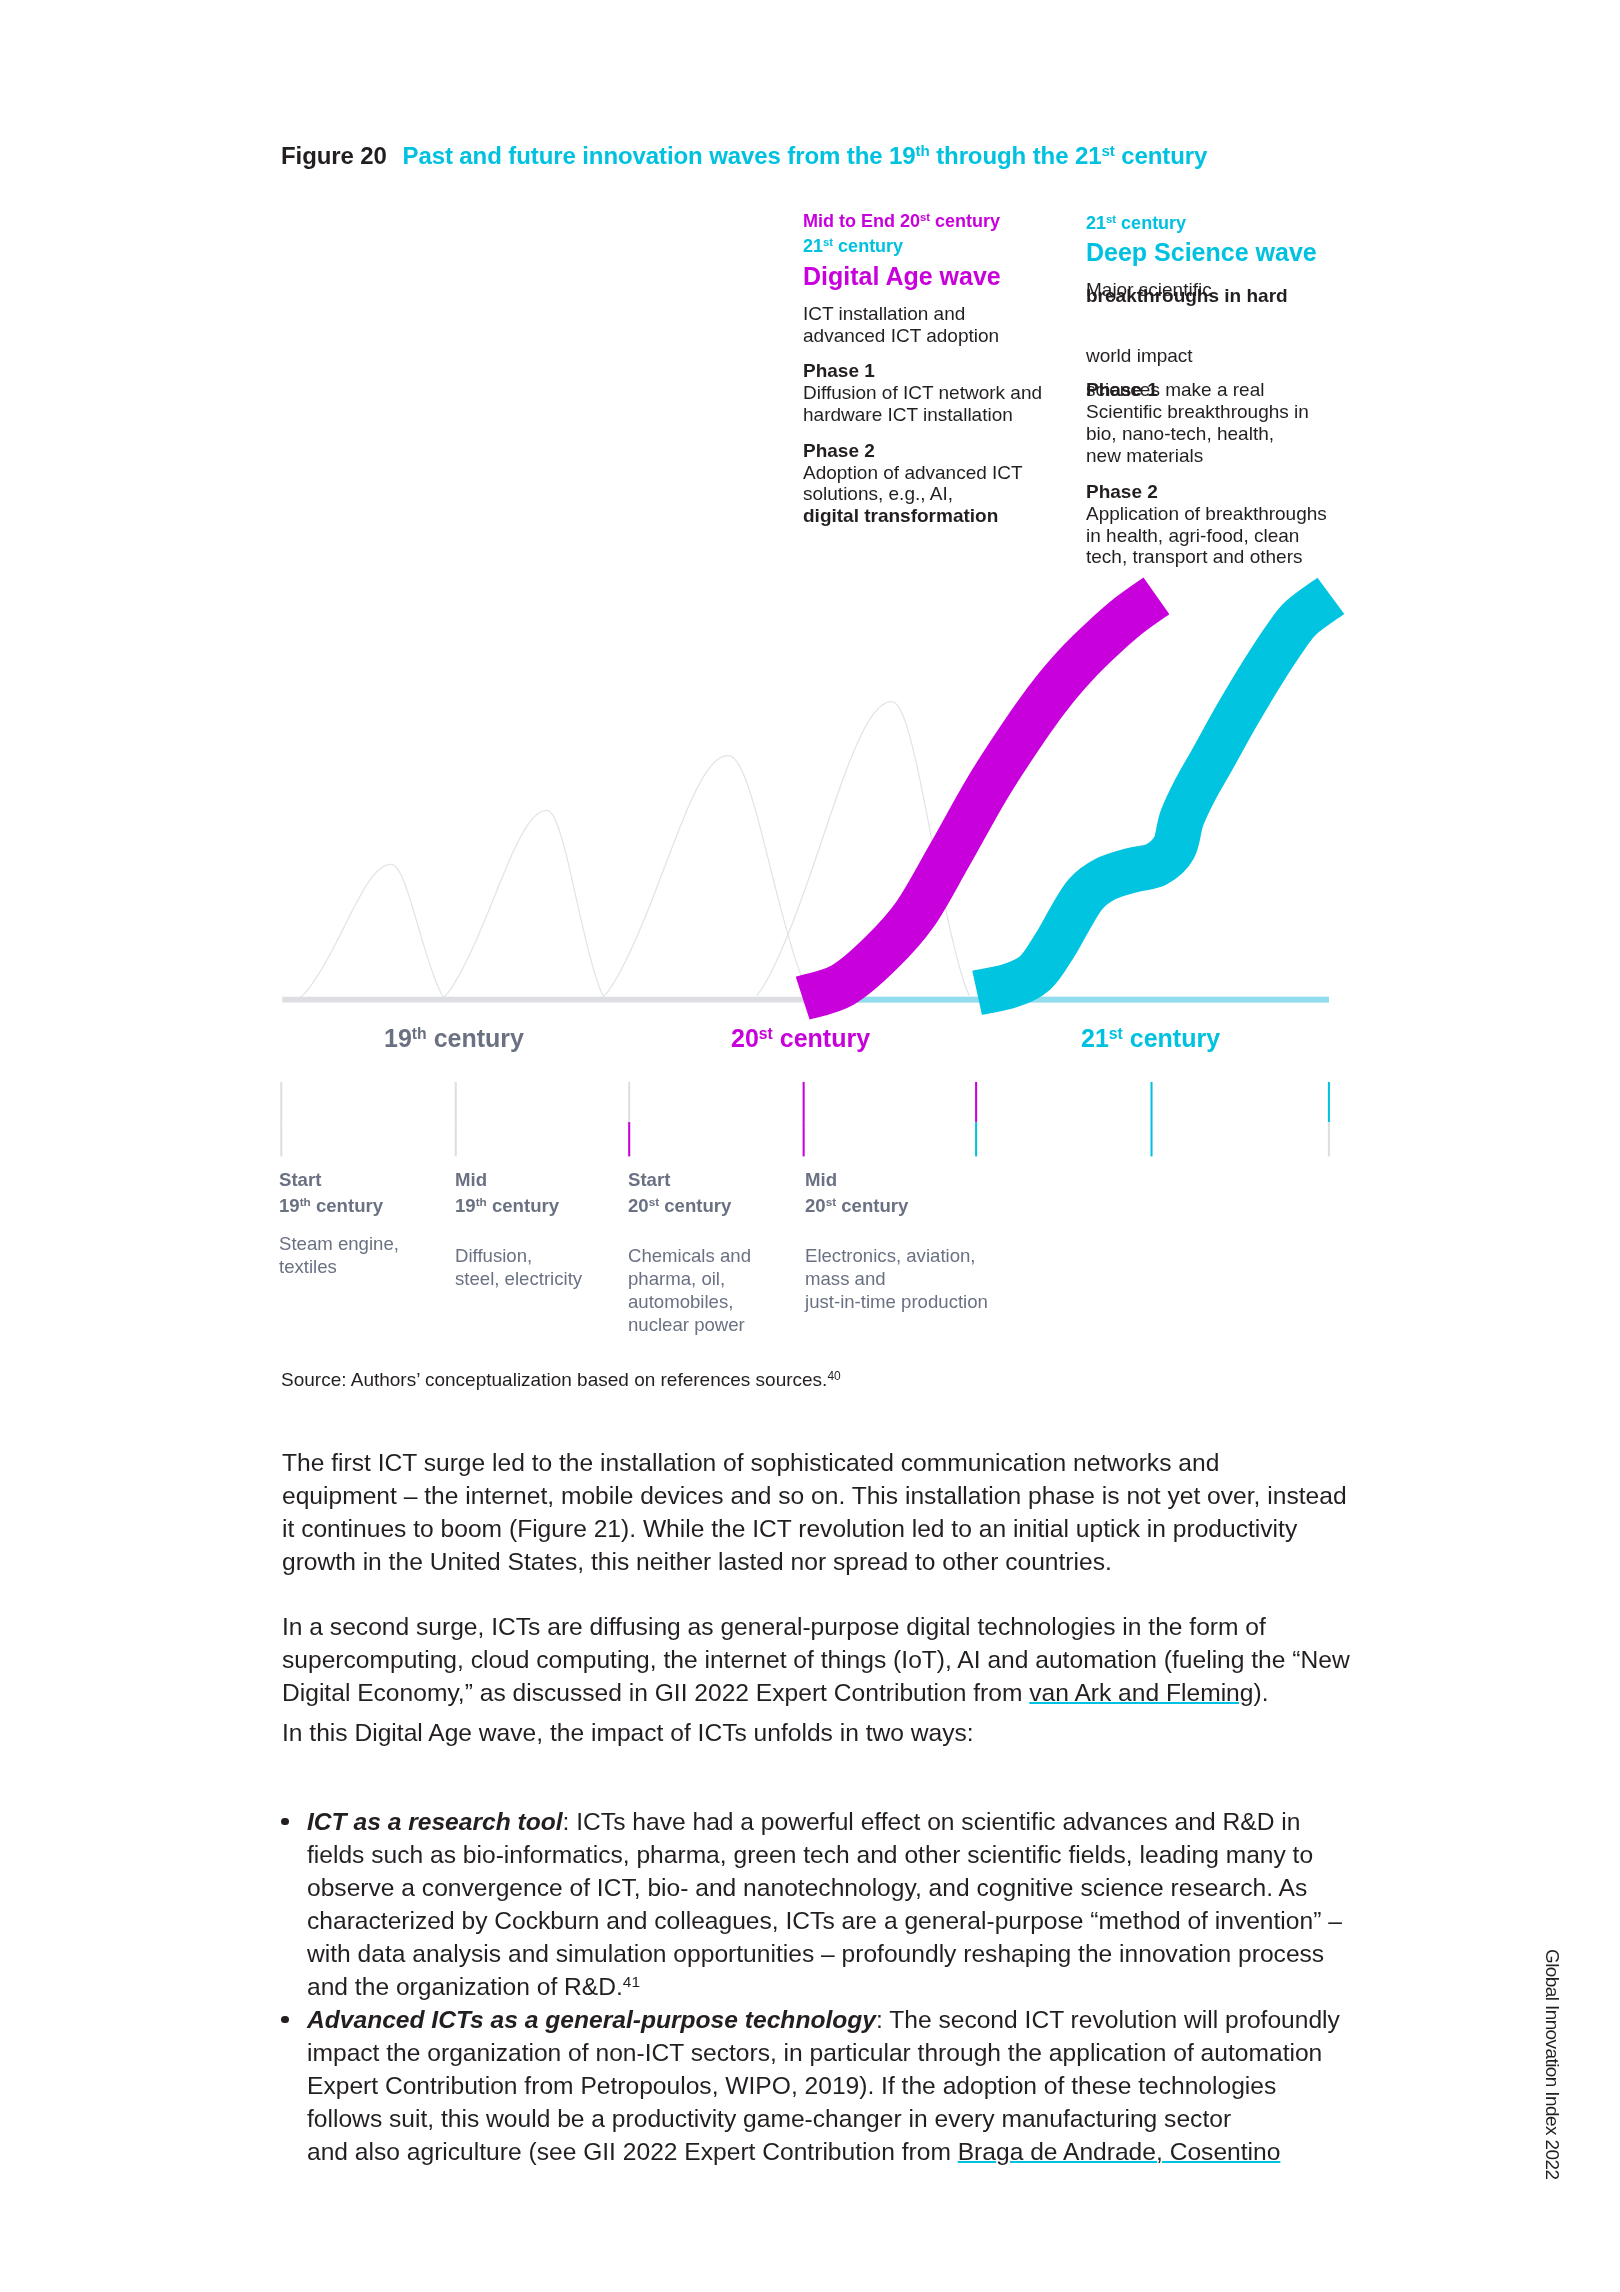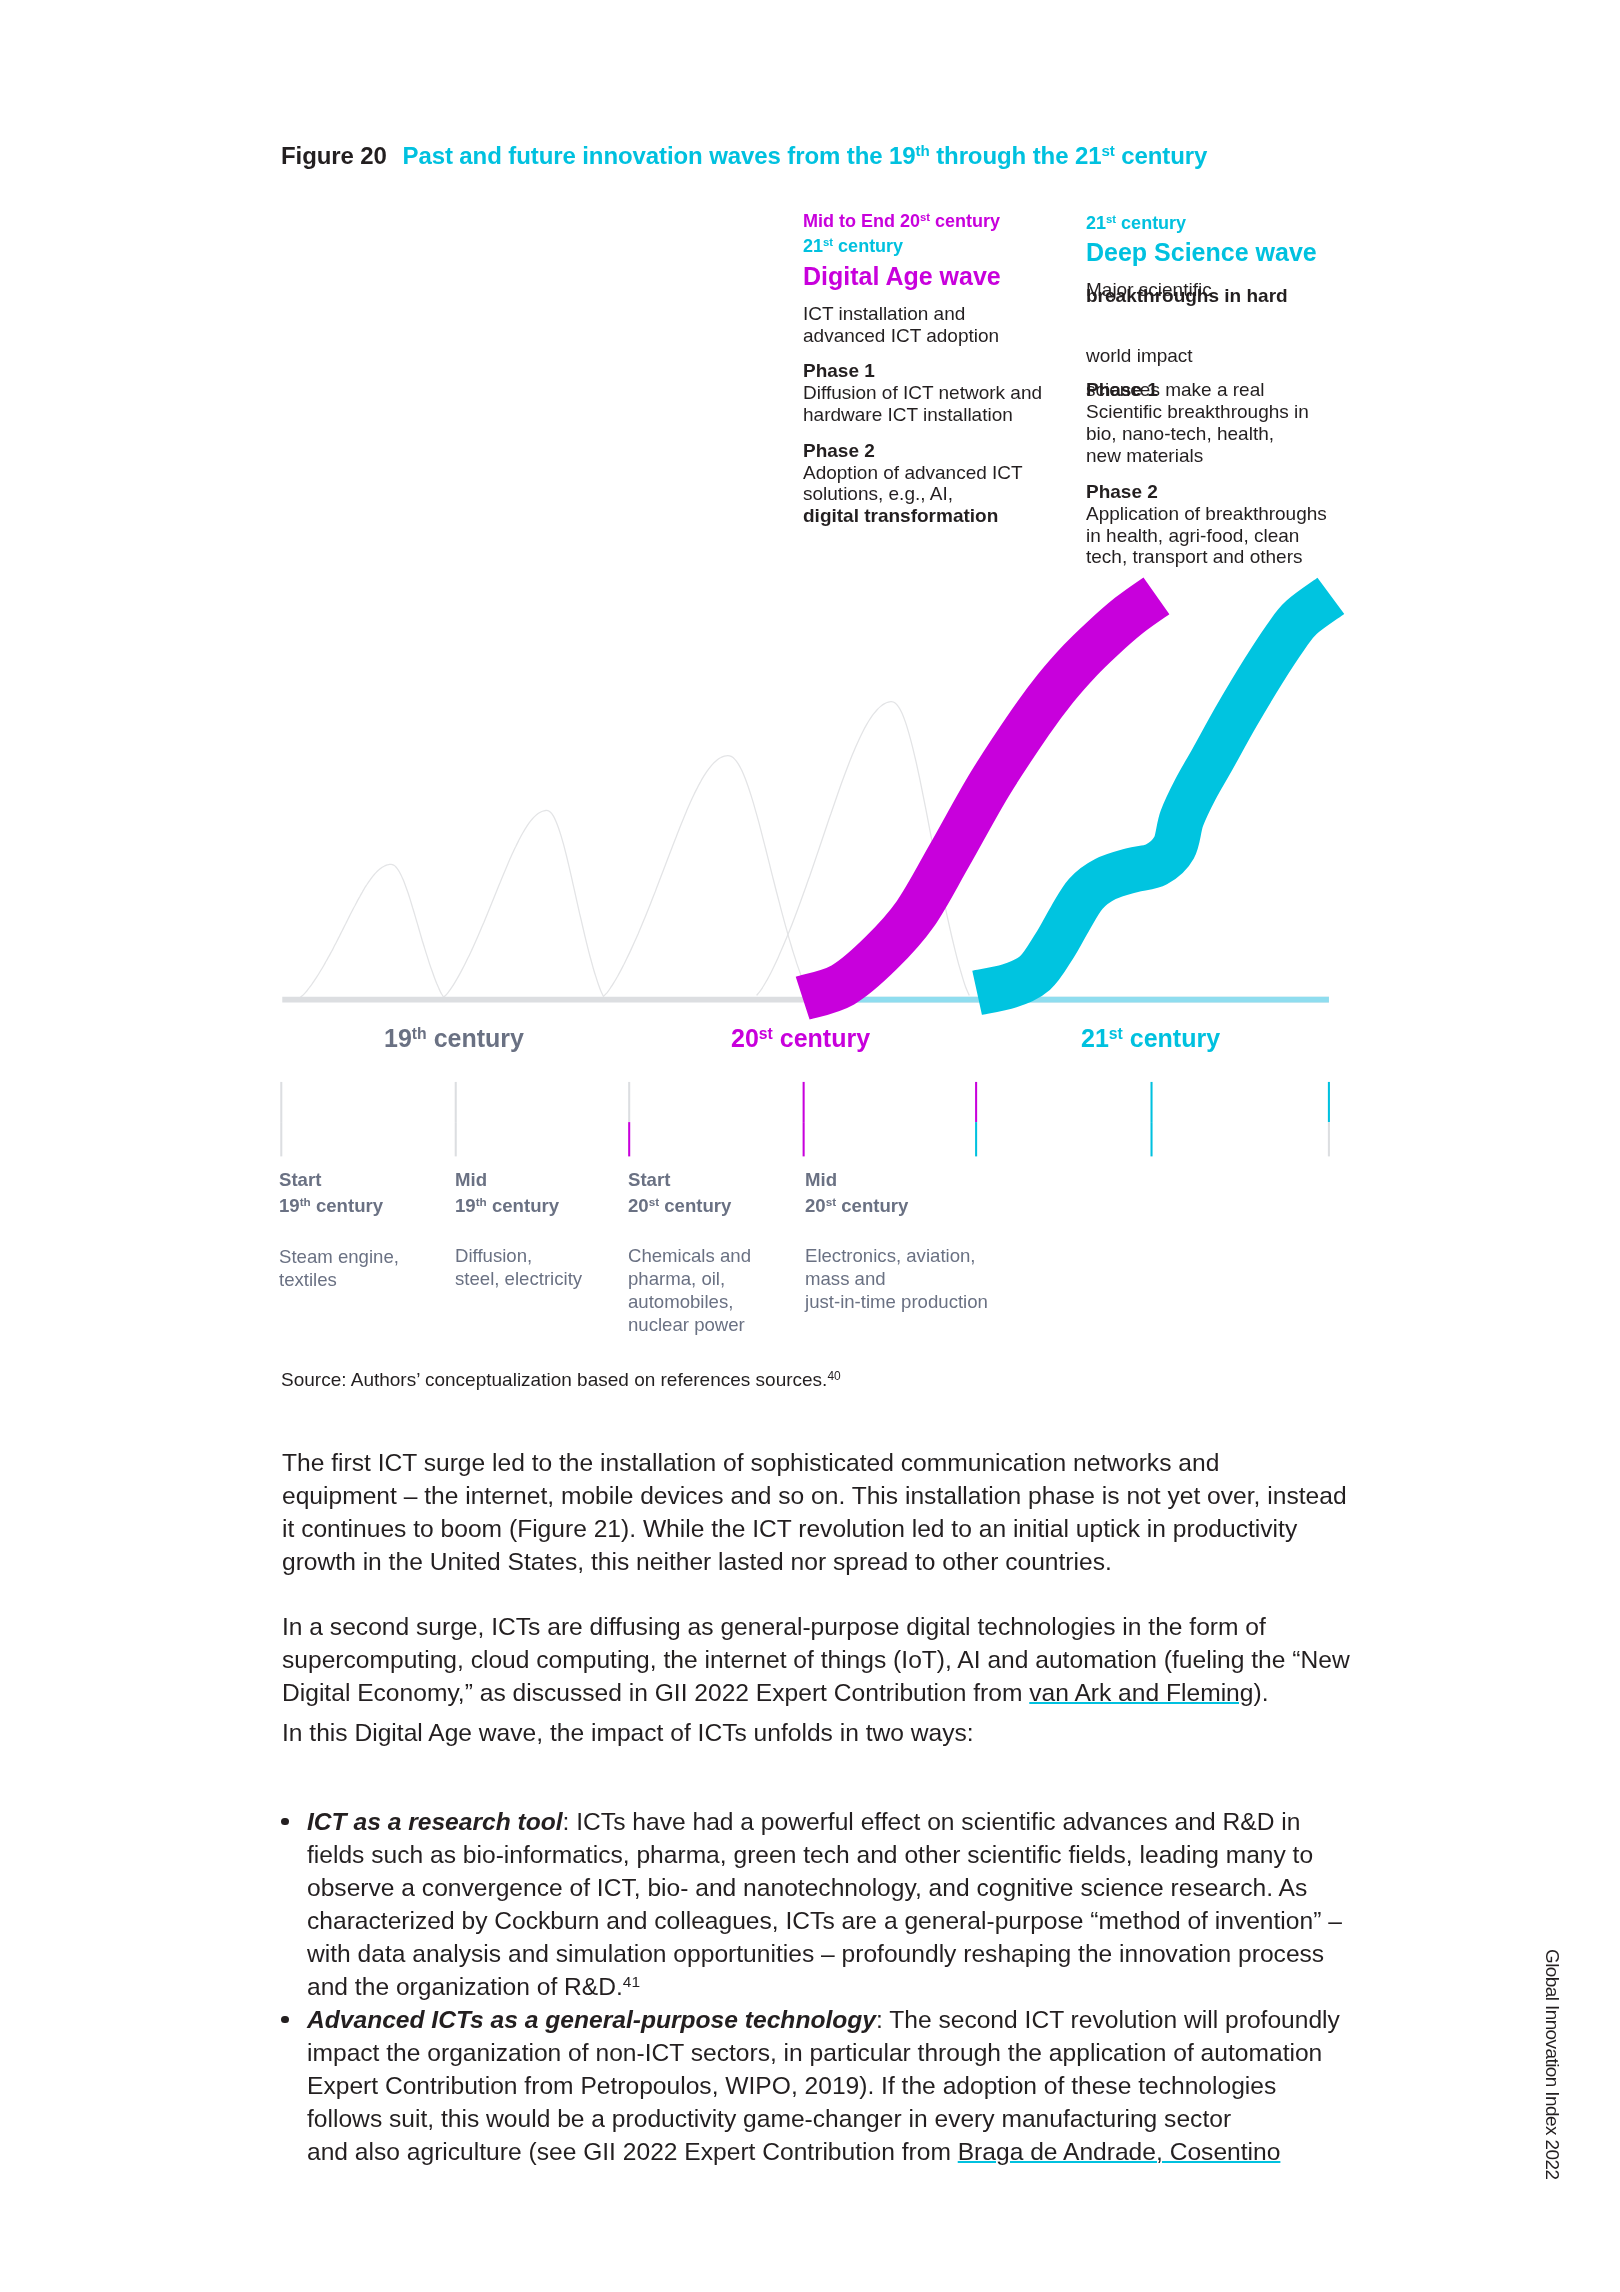--- a/index.html
+++ b/index.html
@@ -86,21 +86,21 @@
   <div class="abs era" style="left:384px;top:1026px;color:#6A7183;"><span>19</span><sup>th</sup><span> century</span></div>
   <div class="abs era" style="left:731px;top:1026px;color:#C800DC;"><span>20</span><sup>st</sup><span> century</span></div>
   <div class="abs era" style="left:1081px;top:1026px;color:#00C1DF;"><span>21</span><sup>st</sup><span> century</span></div>
 
   <div class="abs" id="timeline-labels" style="left:0;top:0;">
       <div class="abs" style="left: 279px; top: 1167px; width: 172px;">
         <div class="tl-head">
           <div>Start</div>
           <div><span>19</span><sup>th</sup><span> century</span></div>
         </div>
-        <div class="tl-body" style="margin-top: 27px; white-space: pre-line;">Steam engine,
+        <div class="tl-body" style="margin-top: 14px; white-space: pre-line;">Steam engine,
 textiles</div>
       </div>
       <div class="abs" style="left: 455px; top: 1167px; width: 172px;">
         <div class="tl-head">
           <div>Mid</div>
           <div><span>19</span><sup>th</sup><span> century</span></div>
         </div>
         <div class="tl-body" style="margin-top: 25.5px; white-space: pre-line;">Diffusion,
 steel, electricity</div>
       </div>

